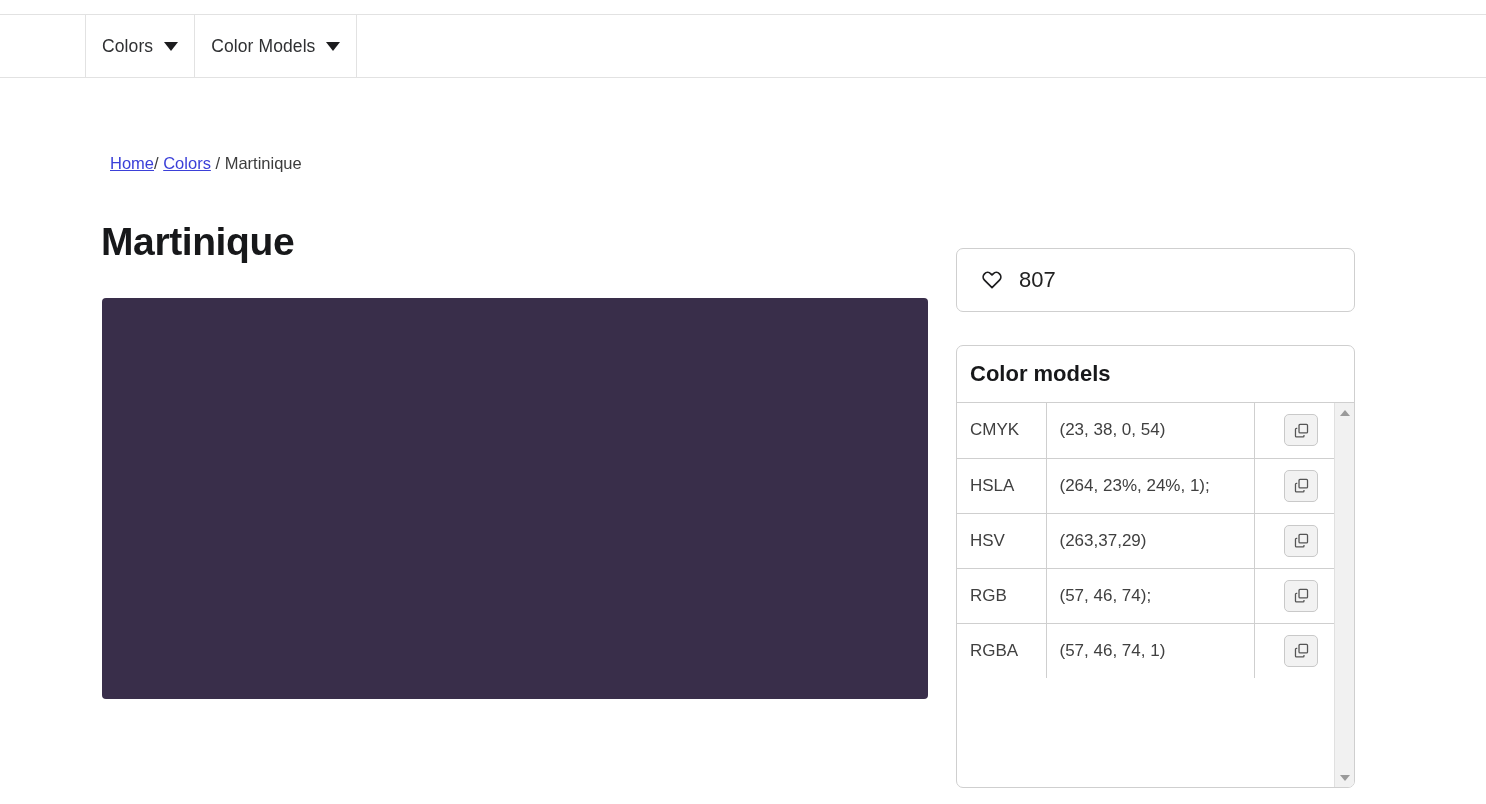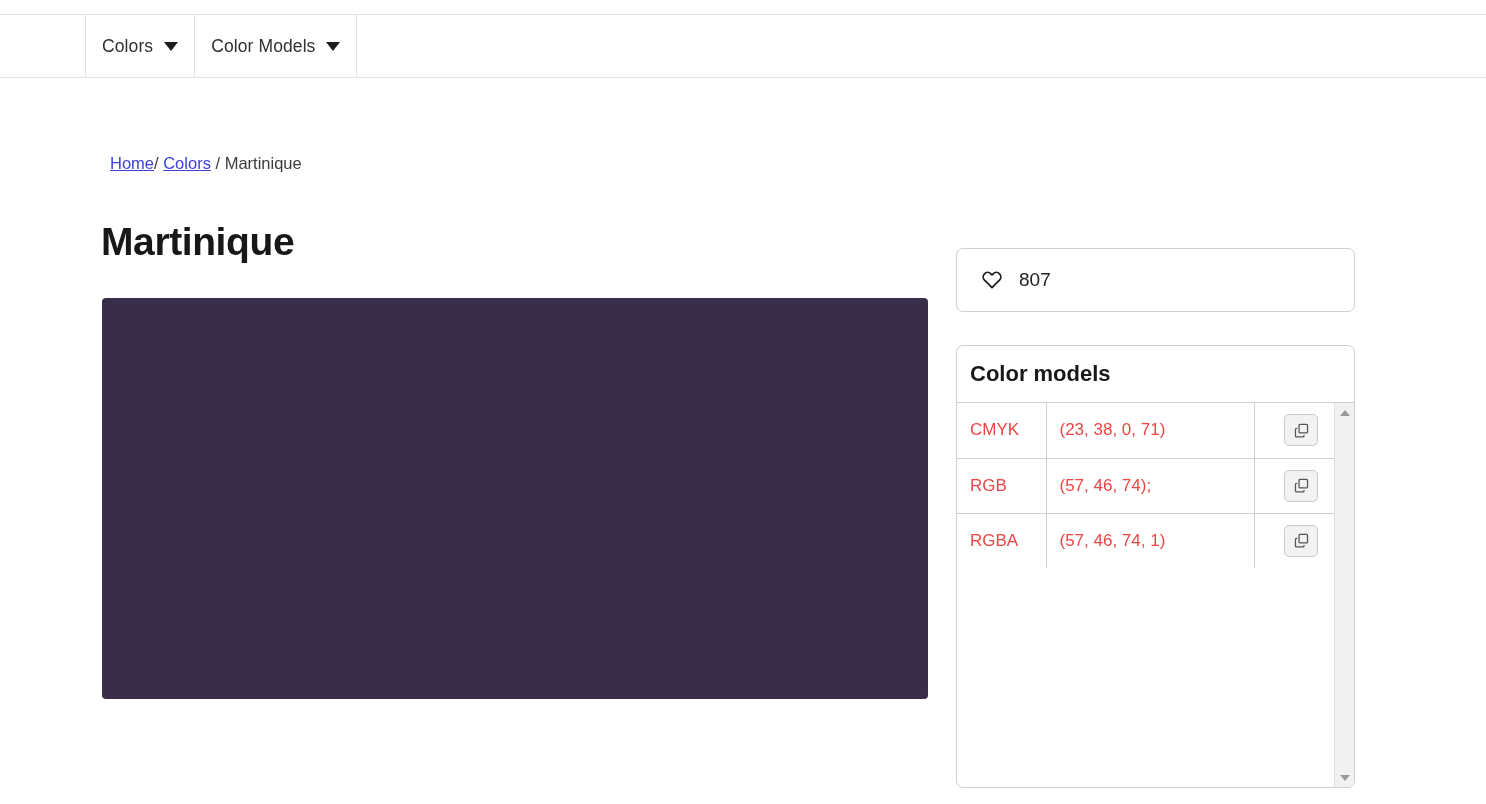--- a/index.html
+++ b/index.html
@@ -118,21 +118,21 @@
     padding-left: 24px;
     gap: 16px;
   }
   .heart-icon {
     width: 22px;
     height: 22px;
     display: block;
     color: #1c1c1e;
   }
   .likes-count {
-    font-size: 19px;
+    font-size: 22px;
     color: #222;
     text-align: right;
   }
 
   .models-card {
     position: absolute;
     top: 267px;
     left: 956px;
     width: 399px;
     height: 443px;
@@ -161,21 +161,21 @@
     border-collapse: collapse;
     width: 378px;
     table-layout: fixed;
   }
   table.models td {
     border-bottom: 1px solid #cfcfcf;
     border-right: 1px solid #cfcfcf;
     height: 55px;
     box-sizing: border-box;
     font-size: 17px;
-    color: #ef4444;
+    color: #404040;
     padding: 0 0 0 13px;
     vertical-align: middle;
   }
   table.models tr:last-child td { border-bottom: none; }
   td.c-label { width: 89px; }
   td.c-value { width: 208px; }
   td.c-copy {
     width: 81px;
     border-right: none;
     padding: 0;
@@ -258,21 +258,45 @@
   </div>
 
   <div class="models-card">
     <div class="models-header">Color models</div>
 
     <div class="models-scroll">
       <table class="models">
         <tbody>
           <tr>
             <td class="c-label">CMYK</td>
-            <td class="c-value">(23, 38, 0, 71)</td>
+            <td class="c-value">(23, 38, 0, 54)</td>
+            <td class="c-copy">
+              <button class="copy-btn">
+                <svg class="copy-icon" viewBox="0 0 24 24" fill="none" stroke="currentColor" stroke-width="1.8">
+                  <rect x="8.5" y="3.5" width="12" height="12" rx="1.4"></rect>
+                  <path d="M15.5 18.5v1.2a1.3 1.3 0 0 1-1.3 1.3H4.8a1.3 1.3 0 0 1-1.3-1.3v-9.4a1.3 1.3 0 0 1 1.3-1.3H6"></path>
+                </svg>
+              </button>
+            </td>
+          </tr>
+          <tr>
+            <td class="c-label">HSLA</td>
+            <td class="c-value">(264, 23%, 24%, 1);</td>
+            <td class="c-copy">
+              <button class="copy-btn">
+                <svg class="copy-icon" viewBox="0 0 24 24" fill="none" stroke="currentColor" stroke-width="1.8">
+                  <rect x="8.5" y="3.5" width="12" height="12" rx="1.4"></rect>
+                  <path d="M15.5 18.5v1.2a1.3 1.3 0 0 1-1.3 1.3H4.8a1.3 1.3 0 0 1-1.3-1.3v-9.4a1.3 1.3 0 0 1 1.3-1.3H6"></path>
+                </svg>
+              </button>
+            </td>
+          </tr>
+          <tr>
+            <td class="c-label">HSV</td>
+            <td class="c-value">(263,37,29)</td>
             <td class="c-copy">
               <button class="copy-btn">
                 <svg class="copy-icon" viewBox="0 0 24 24" fill="none" stroke="currentColor" stroke-width="1.8">
                   <rect x="8.5" y="3.5" width="12" height="12" rx="1.4"></rect>
                   <path d="M15.5 18.5v1.2a1.3 1.3 0 0 1-1.3 1.3H4.8a1.3 1.3 0 0 1-1.3-1.3v-9.4a1.3 1.3 0 0 1 1.3-1.3H6"></path>
                 </svg>
               </button>
             </td>
           </tr>
           <tr>

